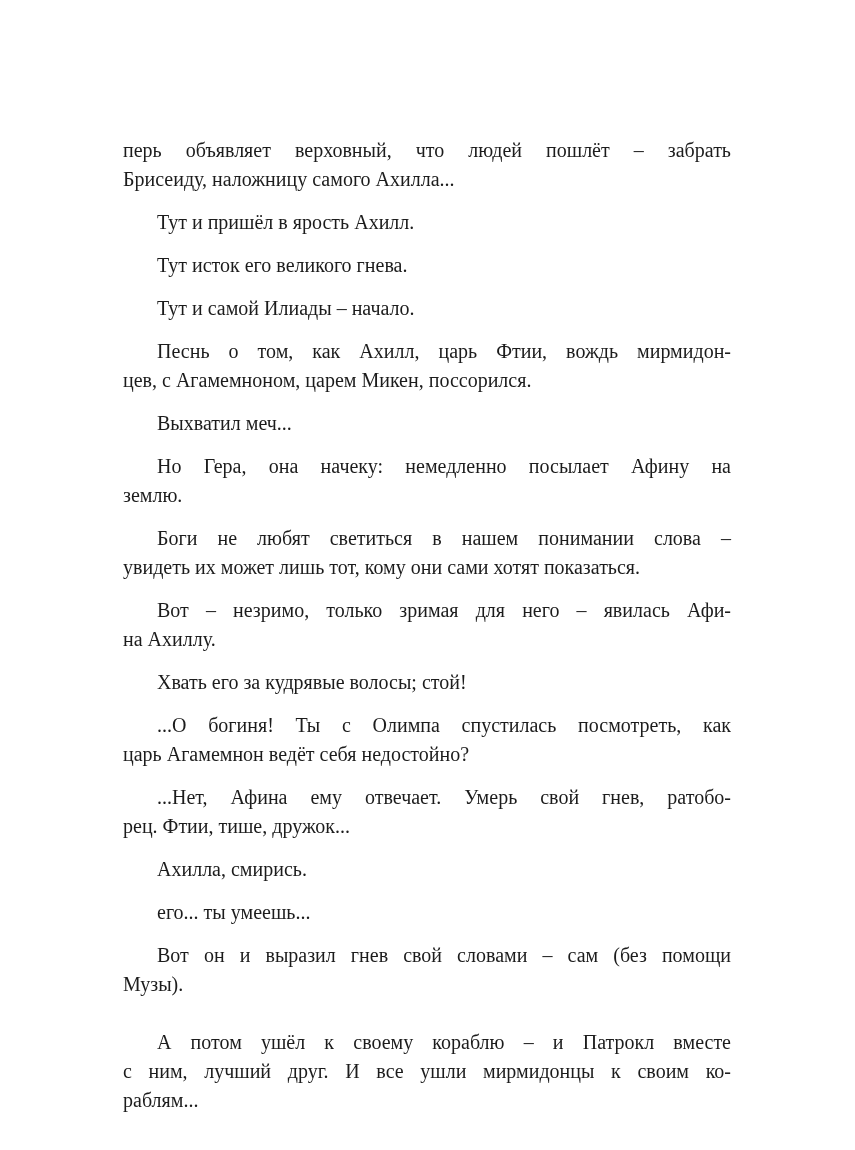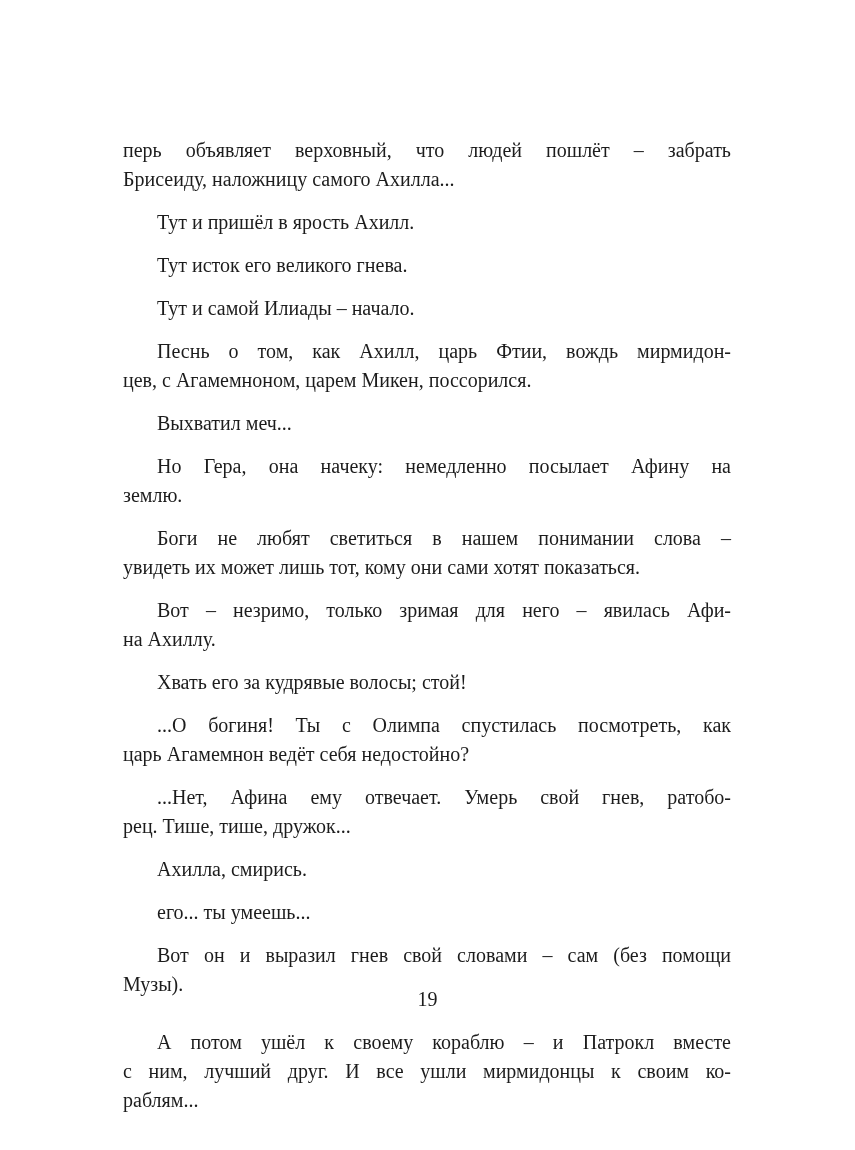--- a/index.html
+++ b/index.html
@@ -93,32 +93,31 @@
       </div>
       <div class="para indent">
         <div class="line last">Хвать его за кудрявые волосы; стой!</div>
       </div>
       <div class="para indent">
         <div class="line">...О богиня! Ты с Олимпа спустилась посмотреть, как</div>
         <div class="line last">царь Агамемнон ведёт себя недостойно?</div>
       </div>
       <div class="para indent">
         <div class="line">...Нет, Афина ему отвечает. Умерь свой гнев, ратобо-</div>
-        <div class="line last">рец. Тише, тише, дружок...</div>
+        <div class="line last">рец. Фтии, тише, дружок...</div>
       </div>
       <div class="para indent">
         <div class="line last">Ахилла, смирись.</div>
       </div>
       <div class="para indent">
         <div class="line last">его... ты умеешь...</div>
       </div>
       <div class="para indent">
         <div class="line">Вот он и выразил гнев свой словами – сам (без помощи</div>
         <div class="line last">Музы).</div>
       </div>
       <div class="para indent space-before">
         <div class="line">А потом ушёл к своему кораблю – и Патрокл вместе</div>
         <div class="line">с ним, лучший друг. И все ушли мирмидонцы к своим ко-</div>
         <div class="line last">раблям...</div>
       </div>
     </div>
-  <div class="page-number">19</div>
 </div>
 
 </body></html>

